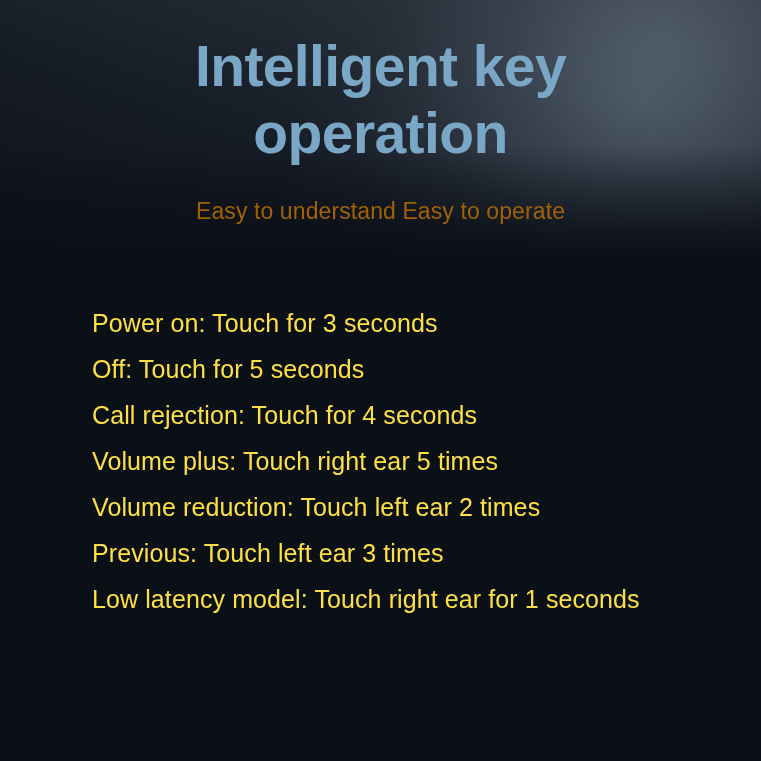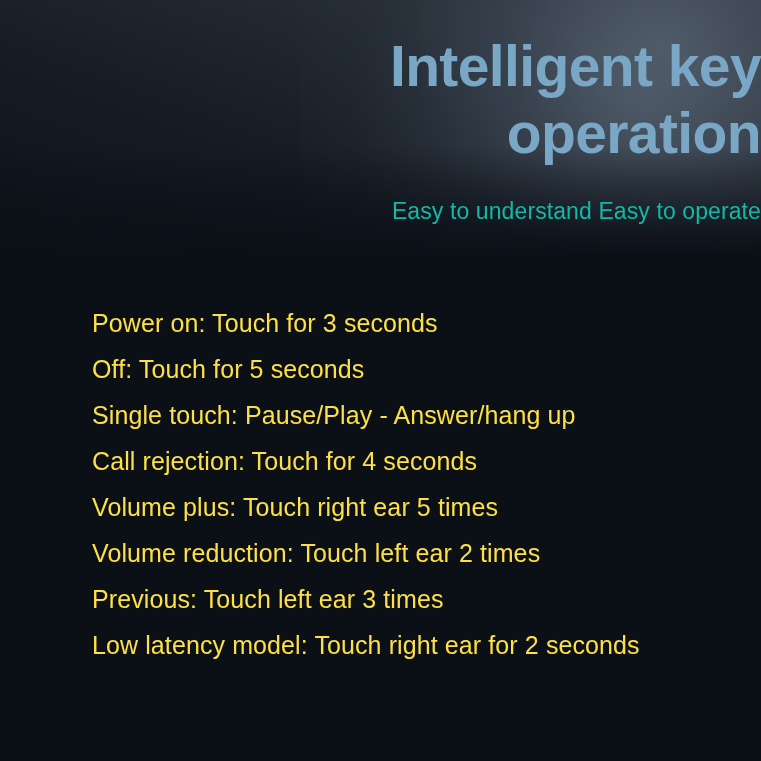--- a/index.html
+++ b/index.html
@@ -69,41 +69,41 @@
     height: 110px;
     background: linear-gradient(to bottom, rgba(11,15,22,0) 0%, rgba(11,15,22,0.55) 55%, #0b0f16 100%);
   }
 
   
   .header {
     position: absolute;
     left: 0;
     top: 0;
     width: 761px;
-    text-align: right;
+    text-align: center;
     z-index: 3;
   }
   .title {
     margin: 0;
     padding-top: 33px;
     font-size: 57px;
     font-weight: bold;
     line-height: 67px;
     letter-spacing: -0.6px;
     color: #7ba7c7;
     white-space: pre-line;
   }
   .subtitle {
     margin: 0;
     padding-top: 29px;
     font-size: 23px;
     font-weight: normal;
     line-height: 30px;
     letter-spacing: 0.1px;
-    color: #14b8a6;
+    color: #a16207;
   }
 
   
   .instructions {
     position: absolute;
     left: 92px;
     top: 308px;
     width: 640px;
     margin: 0;
     padding: 0;
@@ -138,32 +138,29 @@
   </div>
 
   <ul class="instructions">
     <li class="instruction-item">
       <span>Power on: Touch for 3 seconds</span>
     </li>
     <li class="instruction-item">
       <span>Off: Touch for 5 seconds</span>
     </li>
     <li class="instruction-item">
-      <span>Single touch: Pause/Play - Answer/hang up</span>
-    </li>
-    <li class="instruction-item">
       <span>Call rejection: Touch for 4 seconds</span>
     </li>
     <li class="instruction-item">
       <span>Volume plus: Touch right ear 5 times</span>
     </li>
     <li class="instruction-item">
       <span>Volume reduction: Touch left ear 2 times</span>
     </li>
     <li class="instruction-item">
       <span>Previous: Touch left ear 3 times</span>
     </li>
     <li class="instruction-item">
-      <span>Low latency model: Touch right ear for 2 seconds</span>
+      <span>Low latency model: Touch right ear for 1 seconds</span>
     </li>
   </ul>
 
 </div>
 
 </body></html>

